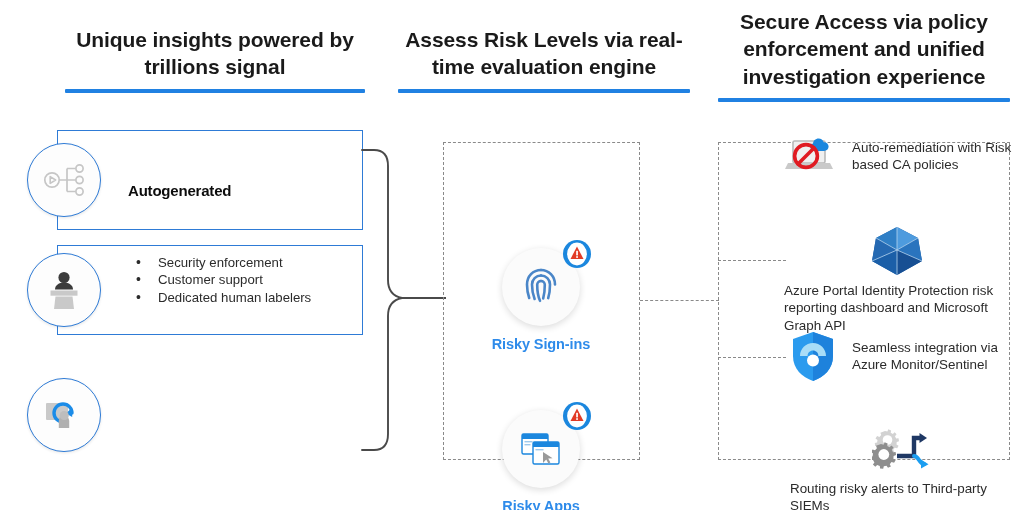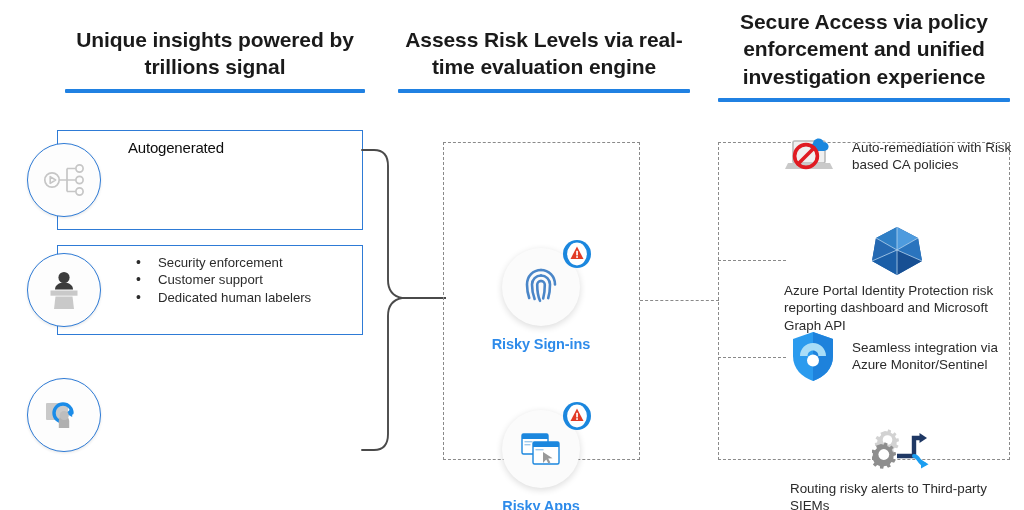--- a/index.html
+++ b/index.html
@@ -30,21 +30,21 @@
   .card{
     position:absolute;
     border:1.6px solid #2E7BD6;
     background:#ffffff;
     box-sizing:border-box;
   }
   #card-0{left:57px;top:130px;width:306px;height:100px;}
   #card-1{left:57px;top:245px;width:306px;height:90px;}
   #card-2{left:57px;top:370px;width:306px;height:94px;}
   .card-body{position:absolute;left:70px;top:8px;right:8px;}
-  .card-title{font-size:15px;font-weight:400;color:#0d0d0d;margin-bottom:2px;letter-spacing:-0.2px;}
+  .card-title{font-size:15px;font-weight:700;color:#0d0d0d;margin-bottom:2px;letter-spacing:-0.2px;margin-top:43px;}
   .bullets{list-style:none;margin:0;padding:0;}
   .bullets li{
     position:relative;padding-left:30px;font-size:13.2px;line-height:1.32;color:#2b2b2b;
   }
   .bullets li::before{
     content:"\2022";position:absolute;left:8px;top:-1px;font-size:14px;color:#2b2b2b;
   }
 
   
   .orb{

